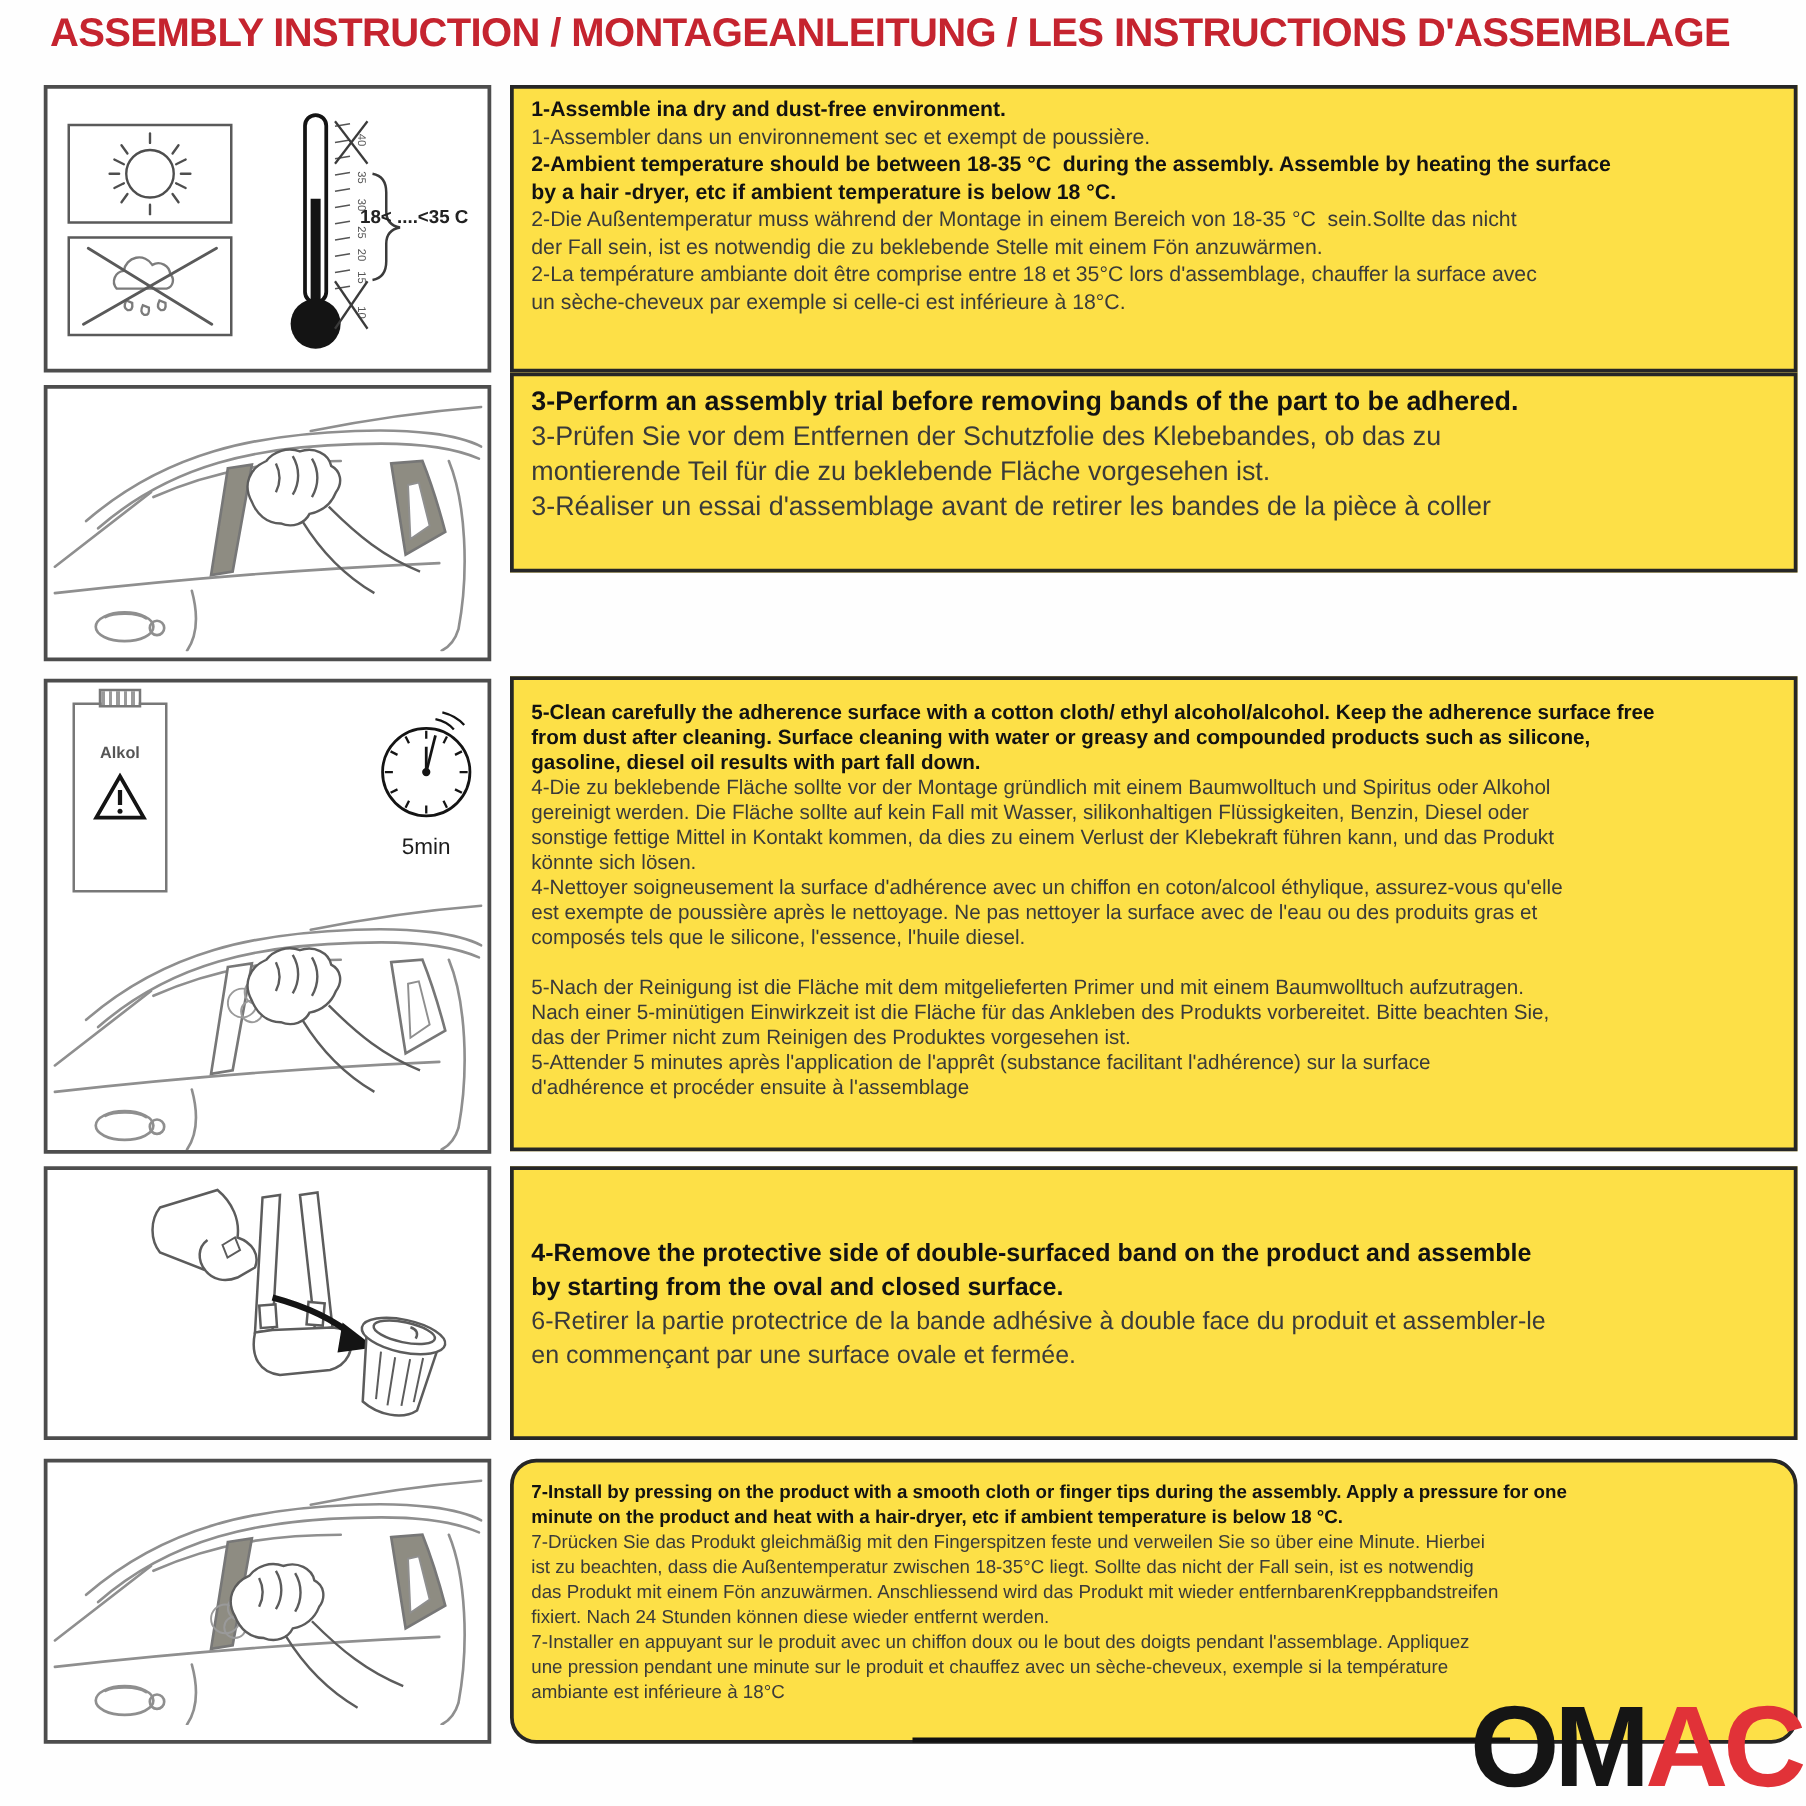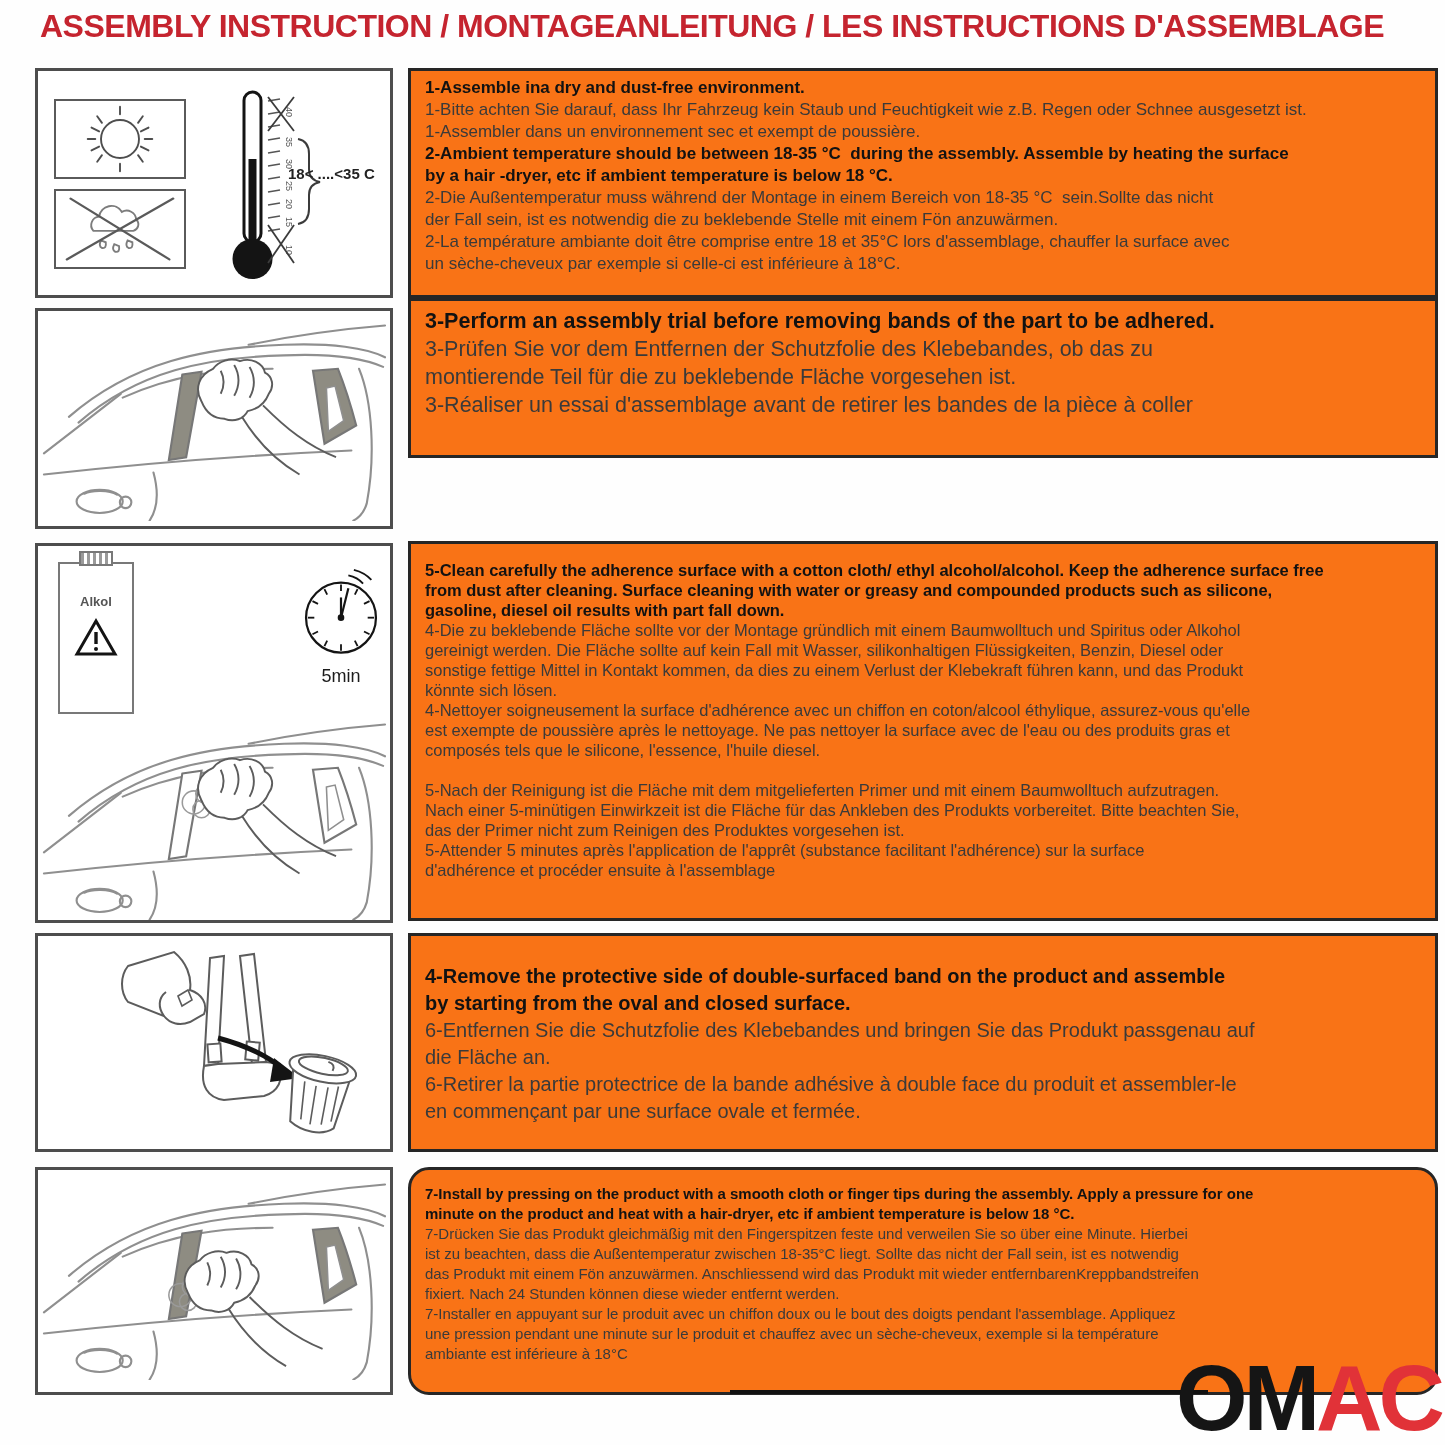--- a/index.html
+++ b/index.html
@@ -2,21 +2,21 @@
 <html><head>
 <meta charset="utf-8">
 <style>
   html,body{margin:0;padding:0;background:#fff;}
   .page{position:relative;width:1445px;height:1445px;background:#fefefe;overflow:hidden;
         font-family:"Liberation Sans",sans-serif;color:#2f2f2f;}
   .title{position:absolute;left:40px;top:8px;margin:0;font-size:32px;font-weight:bold;
          letter-spacing:-.5px;color:#c5242f;white-space:nowrap;}
   .row{position:absolute;left:0;top:0;width:100%;}
   .illu{position:absolute;left:35px;width:358px;border:3px solid #4d4d4d;background:#fff;box-sizing:border-box;}
-  .text{position:absolute;left:408px;width:1030px;border:3px solid #262626;background:#f97316;
+  .text{position:absolute;left:408px;width:1030px;border:3px solid #262626;background:#fde047;
         box-sizing:border-box;overflow:hidden;padding:6px 6px 4px 14px;}
   .para span{display:block;white-space:pre-wrap;}
   .en{font-weight:bold;color:#121212;}
   .ln{color:#3a3a3a;}
   
   .r1 .illu{top:68px;height:230px;}   .r1 .text{top:68px;height:230px;}
   .r2 .illu{top:308px;height:221px;}  .r2 .text{top:298px;height:160px;display:flex;flex-direction:column;justify-content:flex-start;}
   .r3 .illu{top:543px;height:380px;}  .r3 .text{top:541px;height:380px;padding-top:16px;}
   .r4 .illu{top:933px;height:219px;}  .r4 .text{top:933px;height:219px;display:flex;flex-direction:column;justify-content:center;}
   .r5 .illu{top:1167px;height:228px;} .r5 .text{top:1167px;height:228px;padding-top:14px;}
@@ -134,21 +134,20 @@
               <line x1="98" y1="138" x2="72" y2="176"></line>
           </g>
           <path d="M102,52 q11,2 11,15 L113,82 q0,11 11,13 q-11,2 -11,13 L113,122 q0,13 -11,15" stroke="#3b3b3b" stroke-width="2"></path>
         </g>
       </svg>
       <div class="thermo-label">18&lt; ....&lt;35 C</div>
     </div>
     <div class="text tr1">
       <div class="para">
         <span class="en">1-Assemble ina dry and dust-free environment.</span>
-        <span class="ln">1-Bitte achten Sie darauf, dass Ihr Fahrzeug kein Staub und Feuchtigkeit wie z.B. Regen oder Schnee ausgesetzt ist.</span>
         <span class="ln">1-Assembler dans un environnement sec et exempt de poussière.</span>
       </div>
       <div class="para">
         <span class="en">2-Ambient temperature should be between 18-35 °C  during the assembly. Assemble by heating the surface
 by a hair -dryer, etc if ambient temperature is below 18 °C.</span>
         <span class="ln">2-Die Außentemperatur muss während der Montage in einem Bereich von 18-35 °C  sein.Sollte das nicht
 der Fall sein, ist es notwendig die zu beklebende Stelle mit einem Fön anzuwärmen.</span>
         <span class="ln">2-La température ambiante doit être comprise entre 18 et 35°C lors d'assemblage, chauffer la surface avec
 un sèche-cheveux par exemple si celle-ci est inférieure à 18°C.</span>
       </div>
@@ -318,22 +317,20 @@
             <ellipse cx="259" cy="119" rx="25" ry="8"></ellipse>
             <path d="M263,114 q8,1 6,8" fill="none"></path>
           </g>
         </g>
       </svg>
     </div>
     <div class="text tr4">
       <div class="para">
         <span class="en">4-Remove the protective side of double-surfaced band on the product and assemble
 by starting from the oval and closed surface.</span>
-        <span class="ln">6-Entfernen Sie die Schutzfolie des Klebebandes und bringen Sie das Produkt passgenau auf
-die Fläche an.</span>
         <span class="ln">6-Retirer la partie protectrice de la bande adhésive à double face du produit et assembler-le
 en commençant par une surface ovale et fermée.</span>
       </div>
     </div>
   </section>
 
   <section class="row r5">
     <div class="illu">
       <svg class="carsvg carC" viewBox="0 0 358 214">
         <g fill="none" stroke="#8f8f8f" stroke-width="2.2" stroke-linecap="round">

